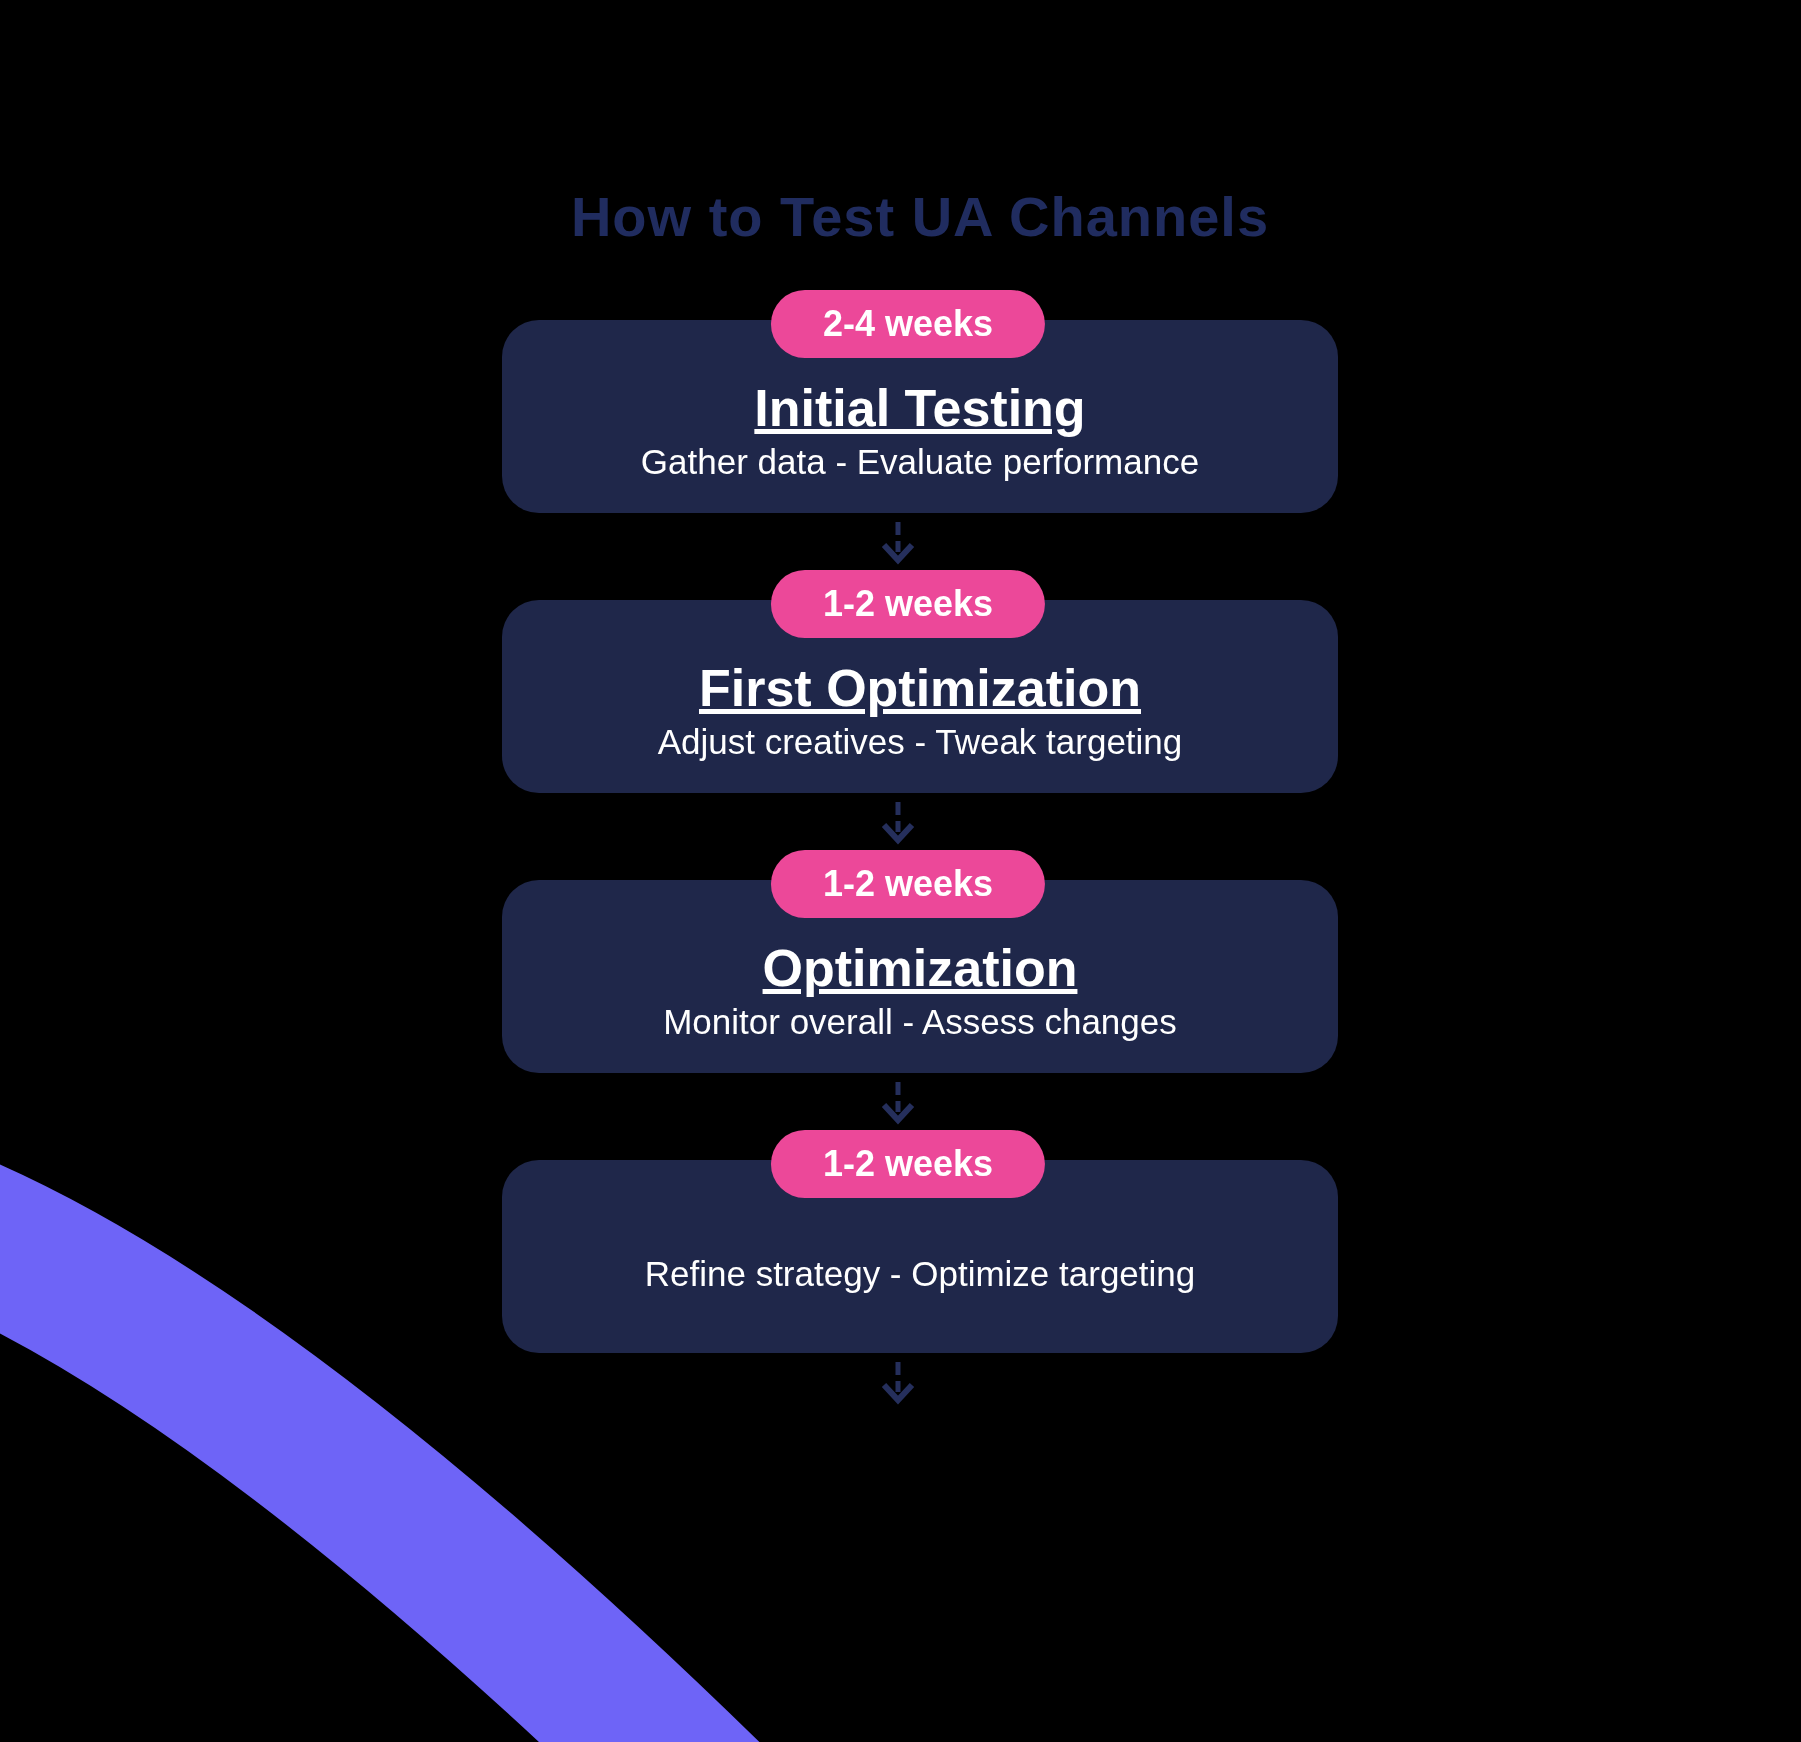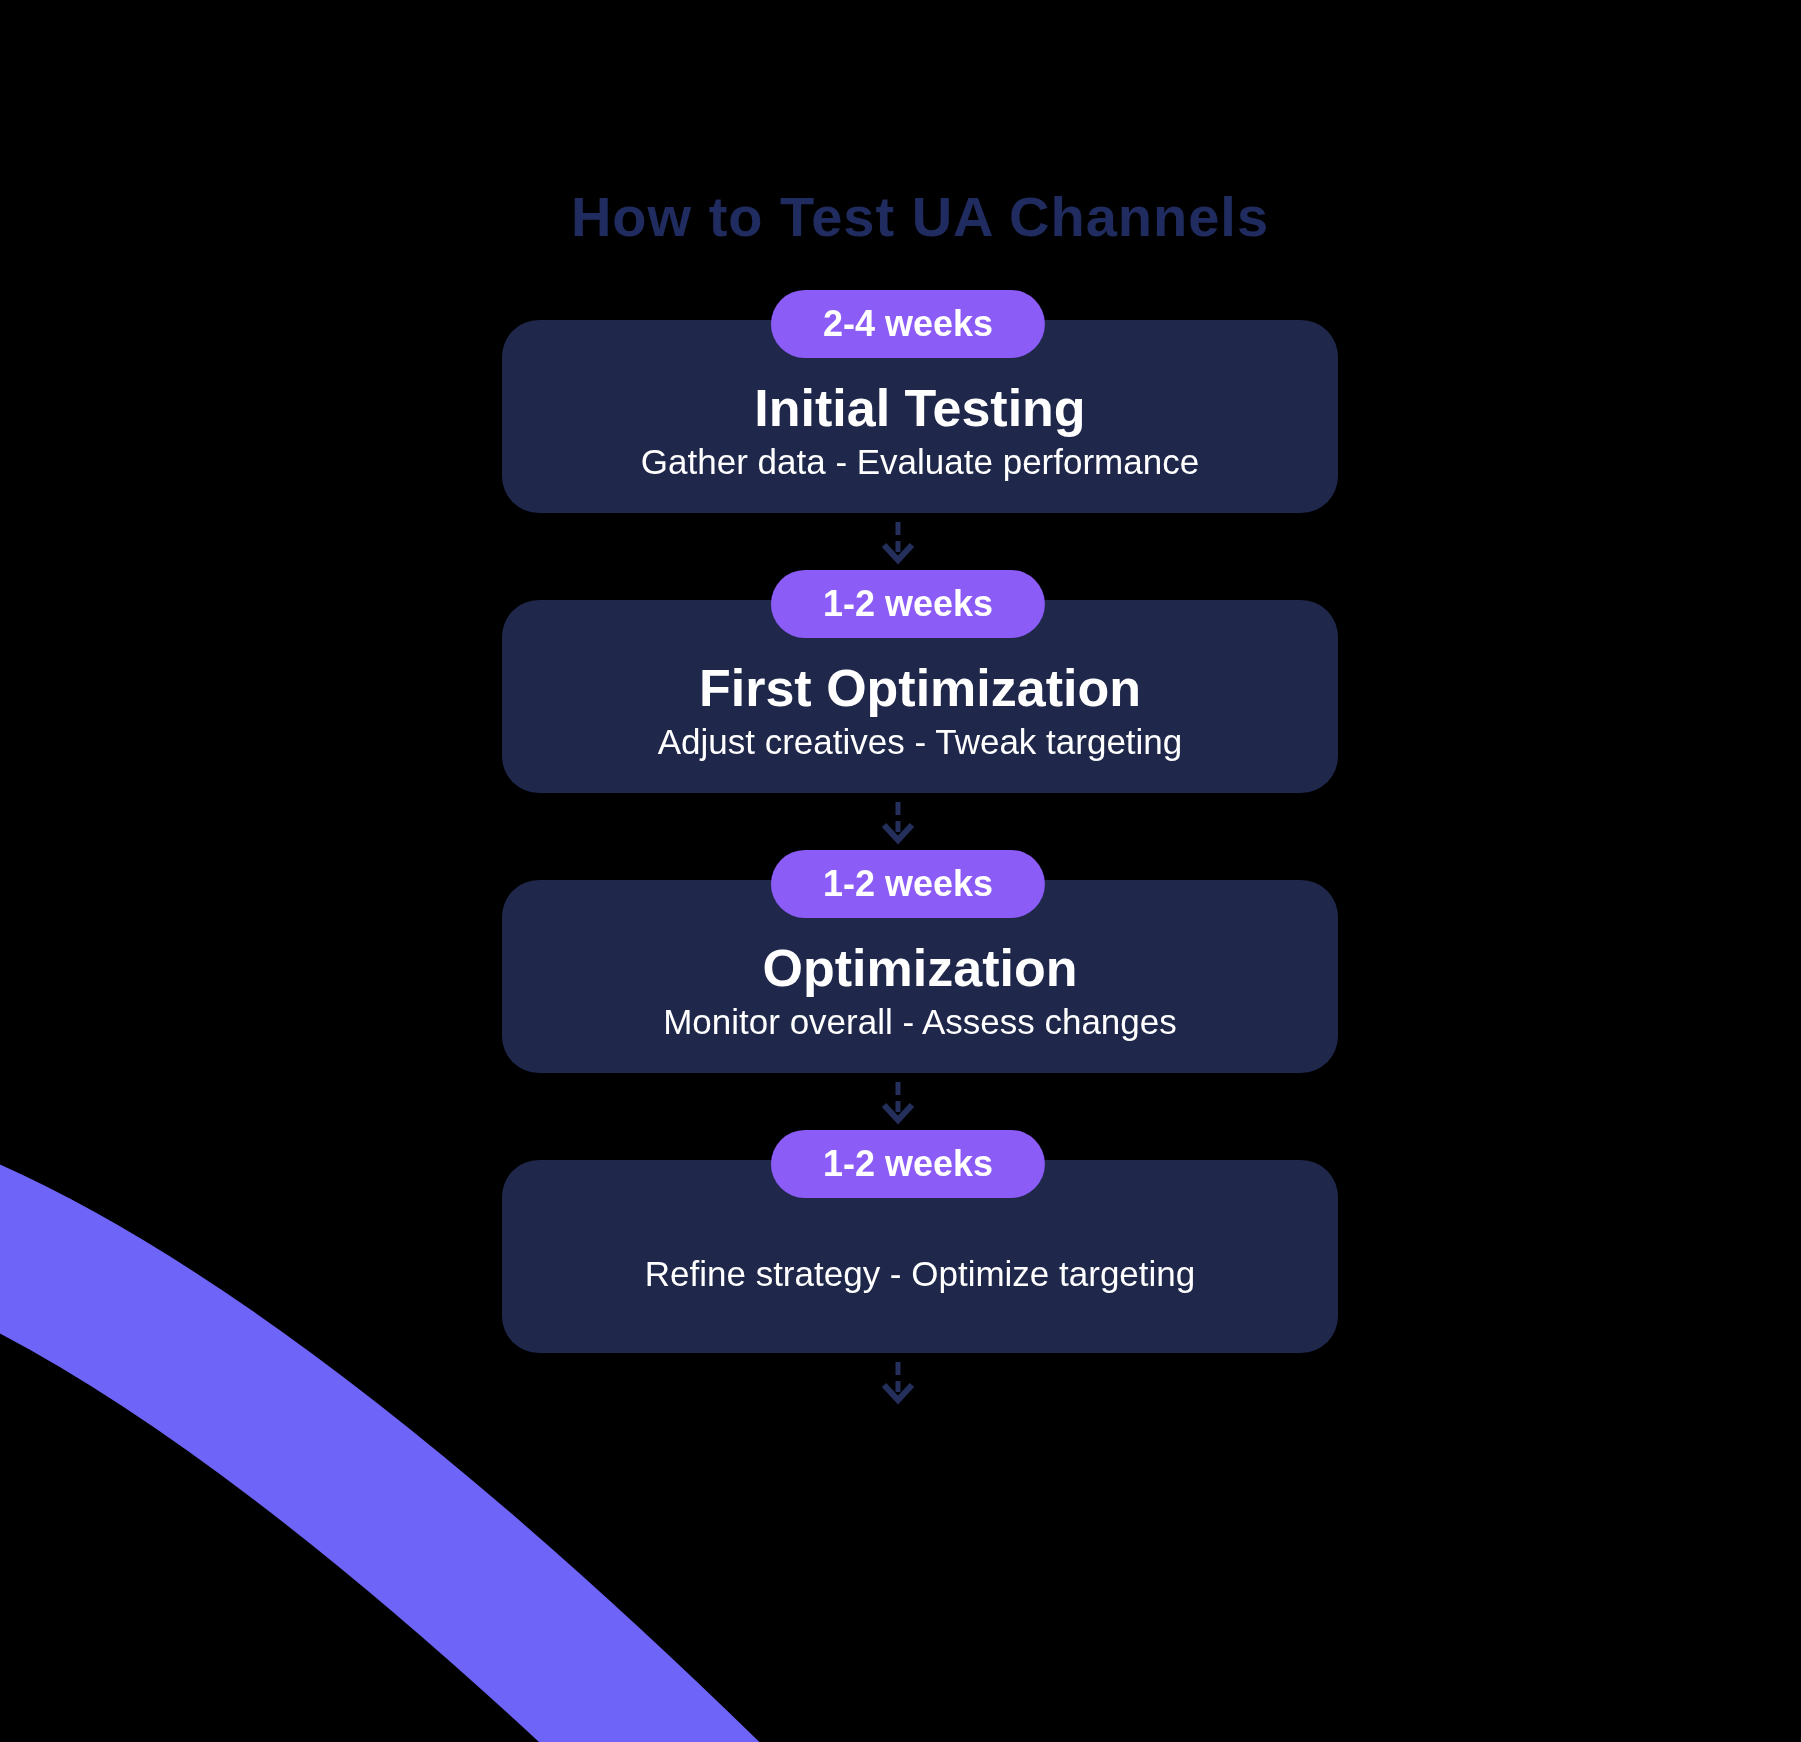--- a/index.html
+++ b/index.html
@@ -42,36 +42,37 @@
     justify-content: center;
     padding-top: 30px;
     box-sizing: border-box;
     text-align: center;
   }
   .card-title {
     color: #FFFFFF;
     font-size: 52px;
     font-weight: 800;
     line-height: 1.1;
+    text-decoration: underline;
   }
   .card-subtitle {
     color: #FFFFFF;
     font-size: 35px;
     font-weight: 400;
     margin-top: 4px;
     line-height: 1.2;
   }
   .badge {
     position: absolute;
     left: 908px;
     transform: translateX(-50%);
     height: 68px;
     line-height: 68px;
     padding: 0 52px;
-    background: #8b5cf6;
+    background: #ec4899;
     border-radius: 34px;
     color: #FFFFFF;
     font-size: 36px;
     font-weight: 600;
     white-space: nowrap;
     z-index: 3;
     text-align: center;
   }
   .flow-arrow {
     position: absolute;

